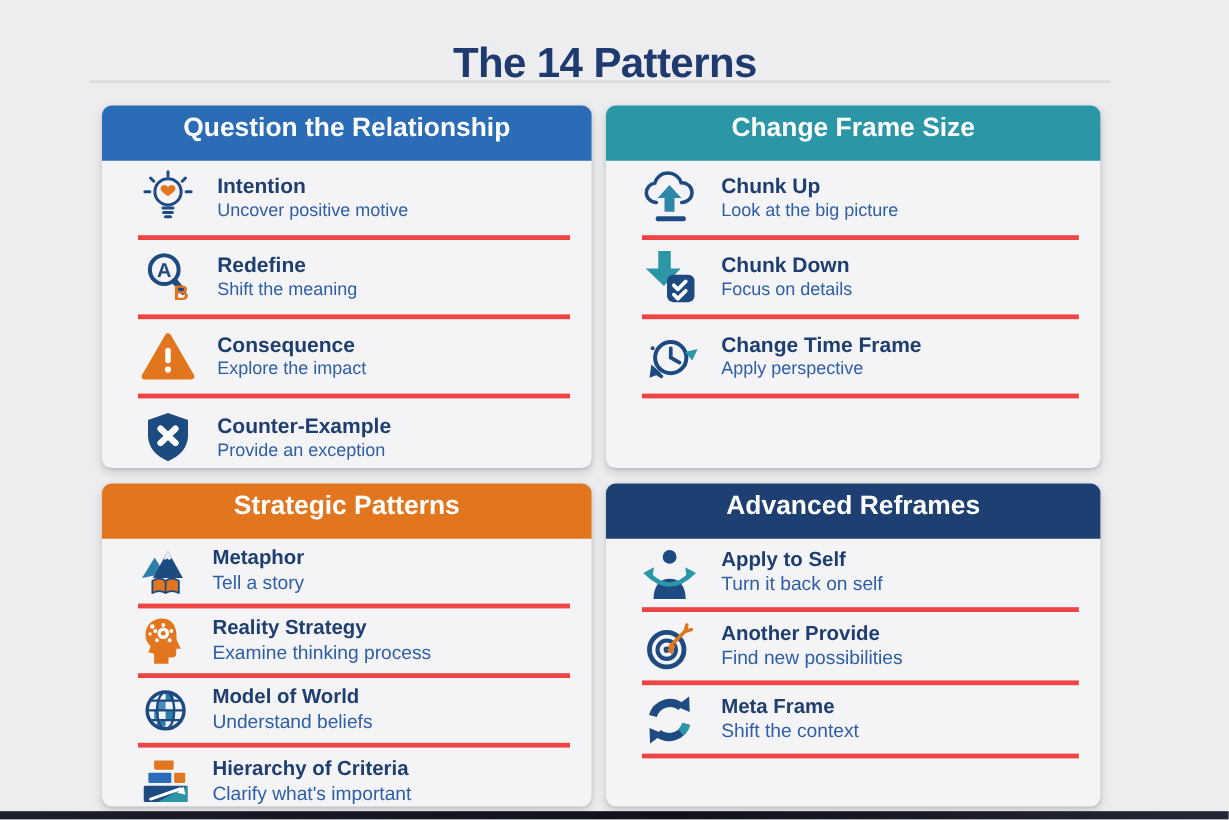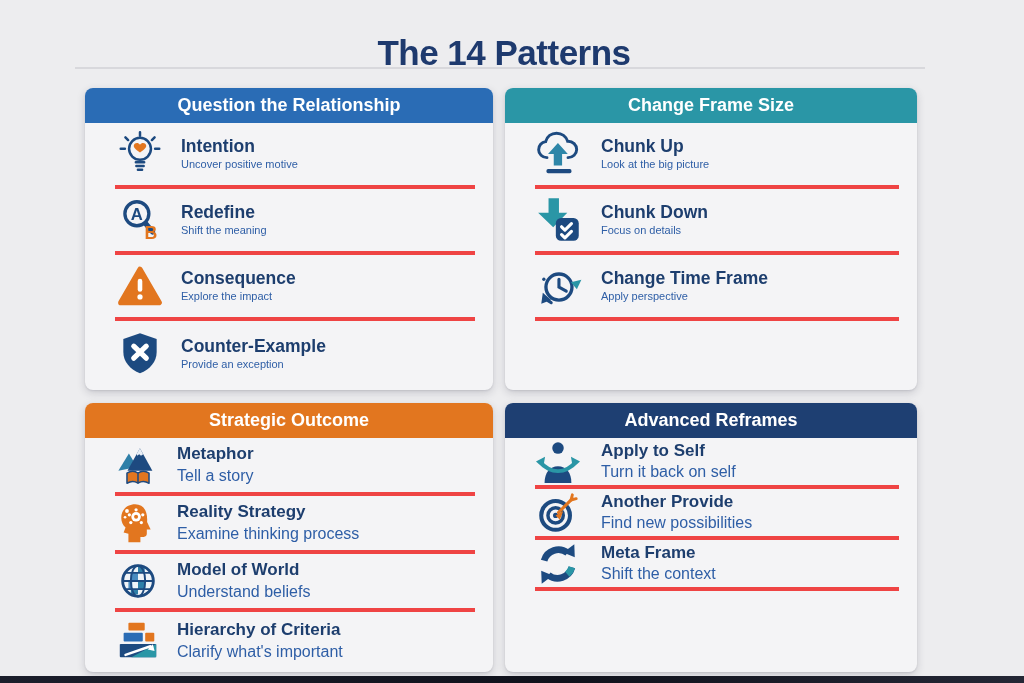--- a/index.html
+++ b/index.html
@@ -17,42 +17,42 @@
   }
   .card{
     position:absolute;background:#f4f4f6;border-radius:8px;
     box-shadow:0 3px 8px rgba(40,40,60,0.18),0 1px 2px rgba(40,40,60,0.10);
   }
   .card.tl{left:85px;top:88px;width:408px;height:302px;}
   .card.tr{left:505px;top:88px;width:412px;height:302px;}
   .card.bl{left:85px;top:403px;width:408px;height:269px;}
   .card.br{left:505px;top:403px;width:412px;height:269px;}
   .card-header{
-    height:35px;line-height:35px;border-radius:8px 8px 0 0;text-align:center;
-    color:#ffffff;font-weight:bold;font-size:18px;
+    height:46px;line-height:35px;border-radius:8px 8px 0 0;text-align:center;
+    color:#ffffff;font-weight:bold;font-size:22px;
   }
   .hd-blue{background:#2a6cb5;}
   .hd-teal{background:#2a96a6;}
   .hd-orange{background:#e2761f;}
   .hd-navy{background:#1e3f72;}
   .card-body{padding:0 18px 0 30px;}
   .row{
     display:flex;align-items:center;gap:16px;
     border-bottom:4px solid #ef4444;box-sizing:border-box;
   }
   .row.no-border{border-bottom:none;}
   .tl .row,.tr .row{height:66px;}
   .bl .row{height:58px;}
-  .br .row{height:51px;gap:20px;}
+  .br .row{height:61px;gap:20px;}
   .icon{width:50px;height:50px;flex:0 0 50px;display:flex;align-items:center;justify-content:center;}
   .bl .icon,.br .icon{width:46px;height:46px;flex:0 0 46px;}
   .icon svg{width:100%;height:100%;display:block;}
   .txt{display:flex;flex-direction:column;justify-content:center;}
   .t{font-size:17.5px;font-weight:bold;color:#1d3e6e;line-height:1.15;}
-  .s{font-size:11px;color:#2e5ea6;line-height:1.25;margin-top:2px;}
+  .s{font-size:15px;color:#2e5ea6;line-height:1.25;margin-top:2px;}
   .bl .t,.br .t{font-size:17px;}
   .bl .s,.br .s{font-size:16px;}
   .bottom-bar{
     position:absolute;left:0;bottom:0;width:1024px;height:7px;
     background:linear-gradient(90deg,#1b1e2b,#0f111b 55%,#242735);
   }
 </style>
 </head>
 <body>
 
@@ -162,21 +162,21 @@
       </span>
       <div class="txt">
         <div class="t">Change Time Frame</div>
         <div class="s">Apply perspective</div>
       </div>
     </div>
   </div>
 </section>
 
 <section class="card bl">
-  <div class="card-header hd-orange">Strategic Outcome</div>
+  <div class="card-header hd-orange">Strategic Patterns</div>
   <div class="card-body">
     <div class="row">
       <span class="icon">
         <svg viewBox="0 0 48 48">
           <path d="M3.5 30L14.5 12l8.5 14z" fill="#2e7fa8"></path>
           <path d="M13 30L26 6.5 39 30z" fill="#1d4a80"></path>
           <path d="M22.8 12.3L26 6.5l3.4 6.2-2.3 1.6-1.8-1.4-2.3 1.5z" fill="#e9eef5"></path>
           <path d="M12.5 32.5c4-2.6 8-2.6 11.5 0 3.5-2.6 7.5-2.6 11.5 0v10.5c-4-2.2-8-2.2-11.5 0-3.5-2.2-7.5-2.2-11.5 0z" fill="#e2761f" stroke="#1d4a80" stroke-width="1.6" stroke-linejoin="round"></path>
           <path d="M24 32.5v10.5" stroke="#1d4a80" stroke-width="1.6"></path>
         </svg>

